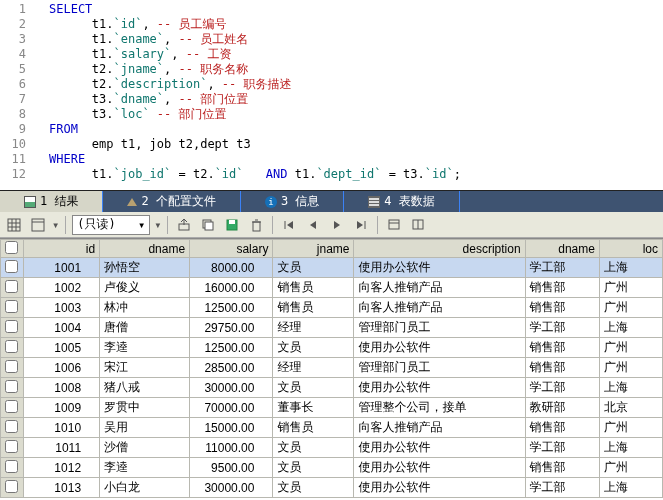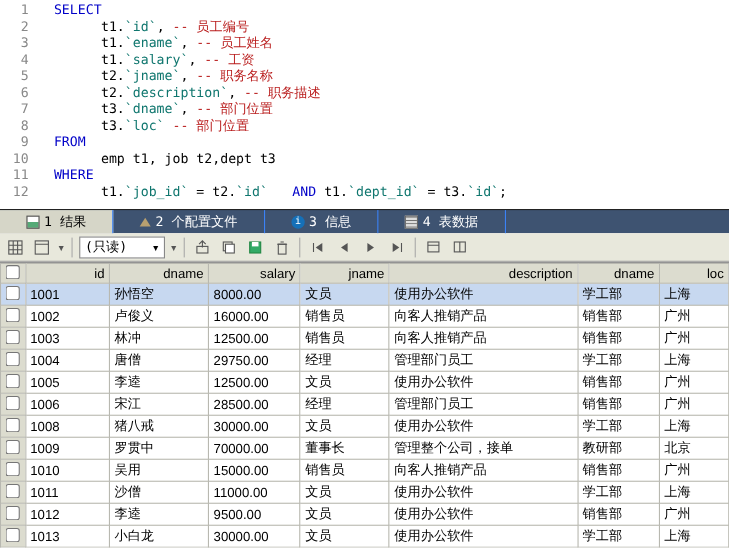--- a/index.html
+++ b/index.html
@@ -36,21 +36,21 @@
 table.grid th { background: #dcdccf; text-align: right; font-weight: normal; color: #000; }
 table.grid .cb-col { width: 20px; text-align: center; background: #dcdccf; padding: 0; }
 table.grid .cb-col input { margin: 0; }
 .col-id { width: 68px; }
 .col-ename { width: 80px; }
 .col-salary { width: 74px; }
 .col-jname { width: 72px; }
 .col-desc { width: 152px; }
 .col-dname { width: 66px; }
 .col-loc { width: 56px; }
-table.grid td.num { padding-right: 6px; }
+table.grid td.num { text-align: right; padding-right: 18px; }
 tr.selected td { background: #c7d8f0; }
 tr.selected td.cb-col { background: #c7d8f0; }
 table.grid thead th.cb-col { background: #dcdccf; }
 </style>
 </head>
 <body>
 
 <div class="editor">
   <div class="gutter" id="gutter">
       <div>1</div>

